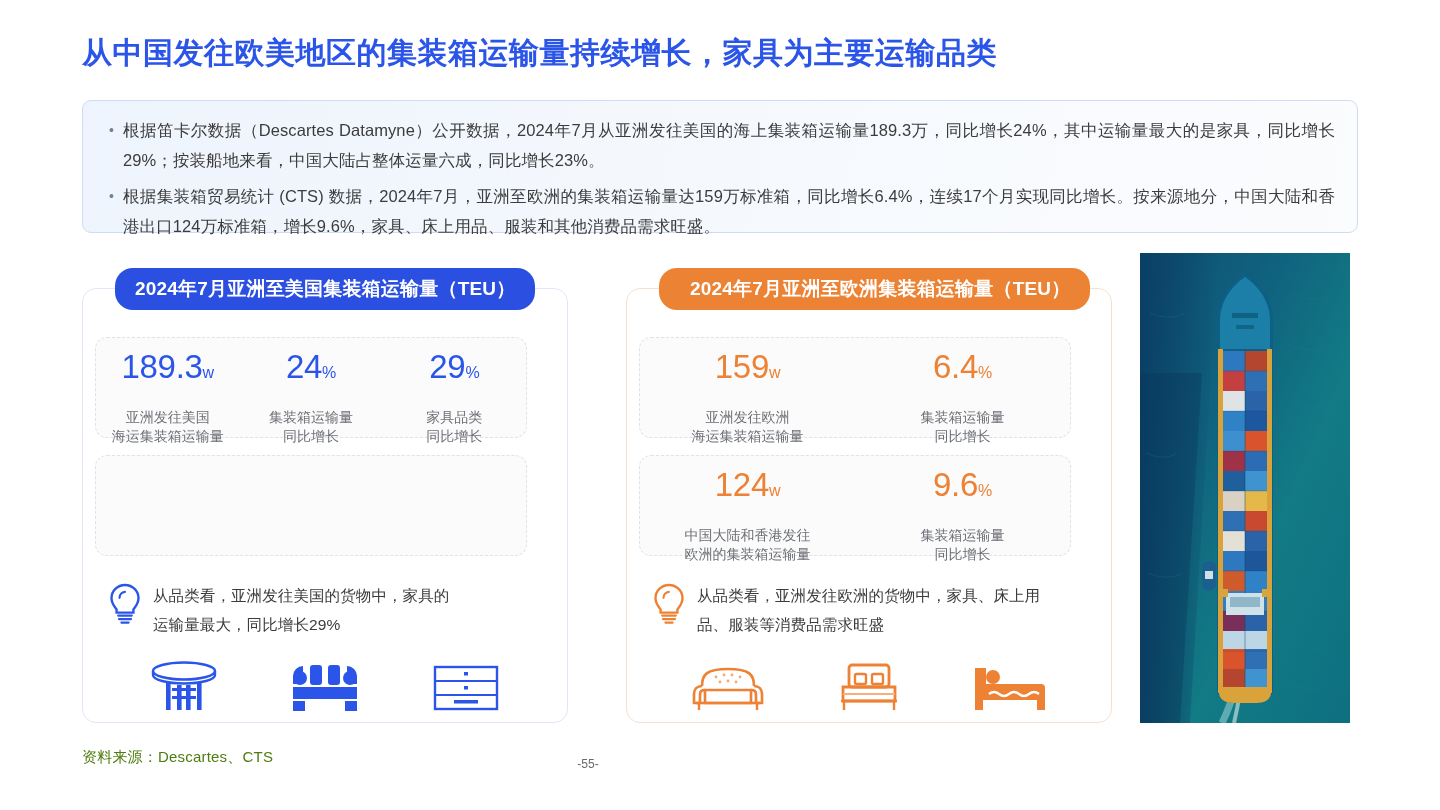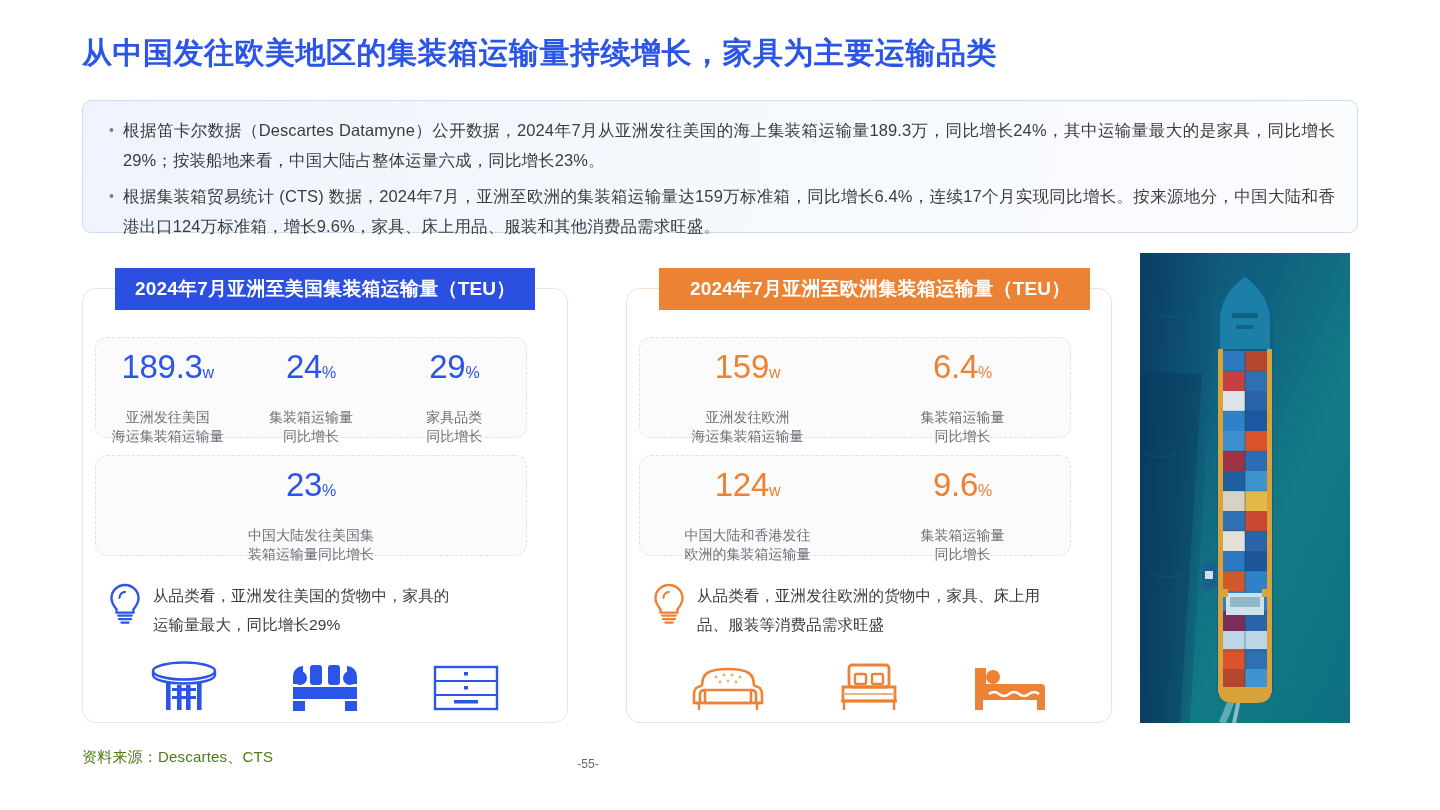--- a/index.html
+++ b/index.html
@@ -41,21 +41,21 @@
   .card {
     position: absolute; top: 288px;
     width: 486px; height: 435px;
     border-radius: 14px; background: #fff;
   }
   .card.left  { left: 82px;  border: 1px solid #dfe7f5; }
   .card.right { left: 626px; border: 1px solid #f6e0cd; }
 
   .card-banner {
     position: absolute; top: -21px; left: 32px;
-    height: 42px; border-radius: 0;
+    height: 42px; border-radius: 18px;
     display: flex; align-items: center;
     padding: 0 20px;
     font-size: 19px; font-weight: 700; color: #fff;
     white-space: nowrap; letter-spacing: .2px;
   }
   .card.left  .card-banner { background: #2b4fe0; }
   .card.right .card-banner { background: #ec8334; padding-left: 31px; }
 
   
   .stat-box {
@@ -155,25 +155,20 @@
 同比增长</div>
       </div>
       <div class="stat">
         <div class="value"><span>29</span><span class="unit">%</span></div>
         <div class="label">家具品类
 同比增长</div>
       </div>
     </div>
 
     <div class="stat-box row2">
-      <div class="stat">
-        <div class="value"><span>23</span><span class="unit">%</span></div>
-        <div class="label">中国大陆发往美国集
-装箱运输量同比增长</div>
-      </div>
     </div>
 
     <div class="note">
       <div class="bulb">
         <svg width="32" height="44" viewBox="0 0 32 44">
           <path d="M16 2 C8.3 2 2.5 7.9 2.5 15.3 c0 5.2 3 8.4 5.1 11.2 v3.1 h16.8 v-3.1 c2.1-2.8 5.1-6 5.1-11.2 C29.5 7.9 23.7 2 16 2 Z" fill="none" stroke="#2b55e8" stroke-width="2.4"></path>
           <path d="M9.2 32.6 h13.6 M10 36.1 h12 M12.4 39.6 h7.2" fill="none" stroke="#2b55e8" stroke-width="2.2" stroke-linecap="round"></path>
           <path d="M10.5 14.8 c0-3.1 2.4-5.6 5.4-6" fill="none" stroke="#2b55e8" stroke-width="2.2" stroke-linecap="round"></path>
         </svg>
       </div>

